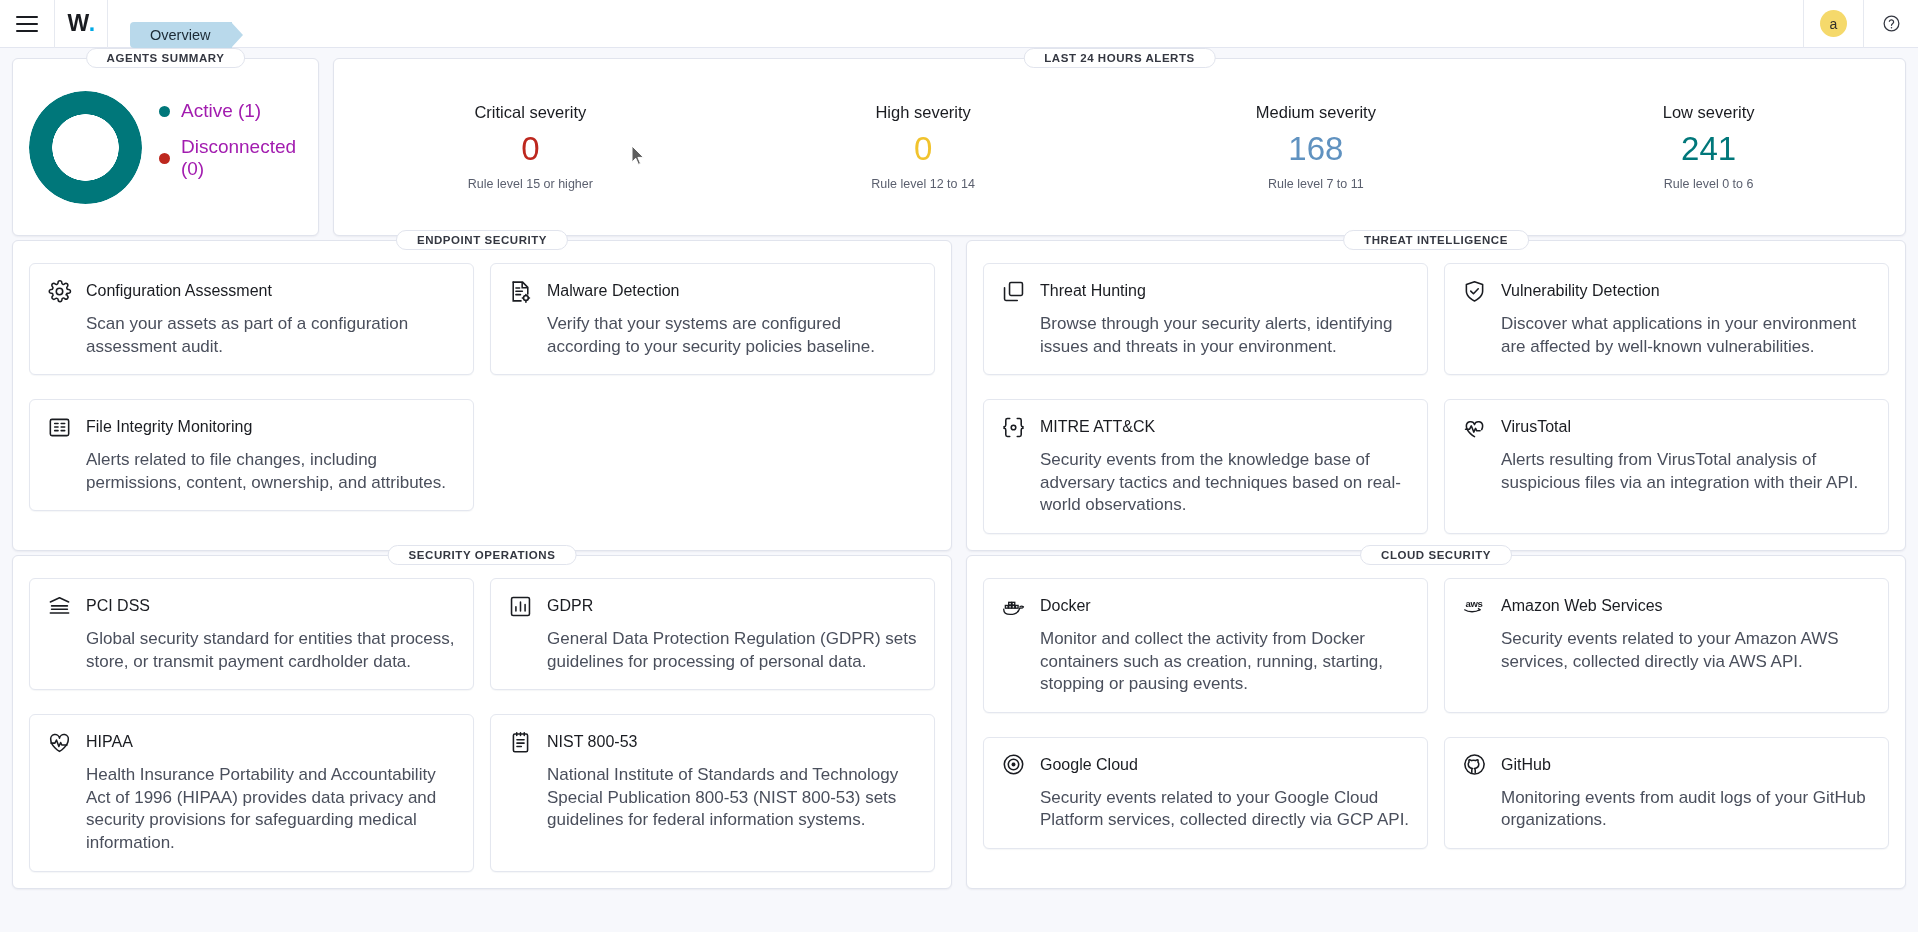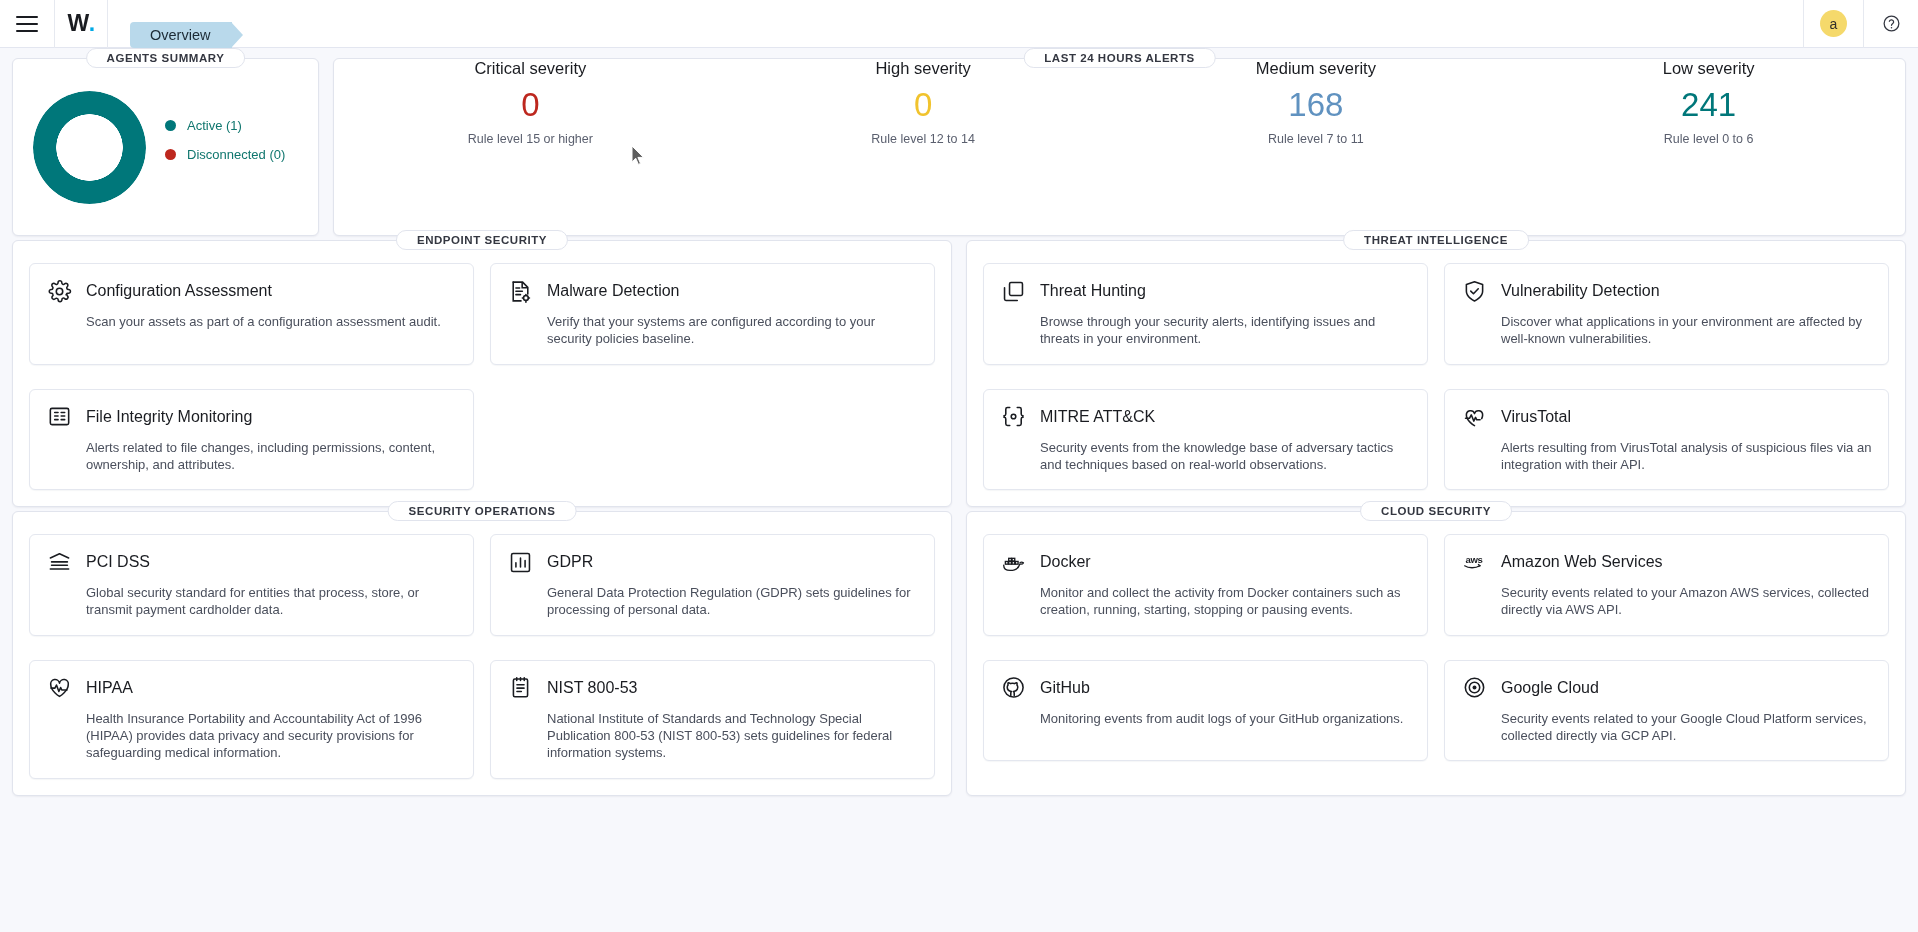--- a/index.html
+++ b/index.html
@@ -60,44 +60,44 @@
 
   
   .agents-panel{ width:307px; height:178px; display:flex; align-items:center; }
   .donut-wrap{ width:152px; display:flex; align-items:center; justify-content:center; }
   .donut{
     width:113px; height:113px; border-radius:50%;
     background:#00777A;
     -webkit-mask: radial-gradient(circle, transparent 33px, #000 33.5px);
     mask: radial-gradient(circle, transparent 33px, #000 33.5px);
   }
-  .legend{ font-size:13px; color:#0f766e; }
+  .legend{ font-size:19px; color:#a21caf; }
   .legend-row{ display:flex; align-items:center; gap:11px; margin-bottom:14px; }
   .legend-dot{ width:11px; height:11px; border-radius:50%; flex:none;}
 
   
-  .alerts-panel{ flex:1; height:178px; display:flex; }
+  .alerts-panel{ flex:1; height:178px; display:flex; align-items:center; }
   .stat{ flex:1; text-align:center; }
   .stat-title{ font-size:16.5px; color:#1a1c21; margin-bottom:6px; }
   .stat-num{ font-size:33px; font-weight:400; line-height:1.25; }
   .stat-sub{ font-size:12.5px; color:#5a5f6e; margin-top:7px; }
 
   
   .cards-panel{ flex:1; padding:22px 16px 16px 16px; min-width:0; }
   .cards-grid{ display:grid; grid-template-columns:1fr 1fr; gap:24px 16px; }
   .card{
     border:1px solid #E4E7EF; border-radius:6px; background:#fff;
     padding:14px 16px 16px 16px; cursor:pointer; min-height:98px;
     box-shadow:0 1px 1px rgba(30,40,70,.04);
   }
   .card-head{ display:flex; align-items:center; gap:14px; }
   .card-ico{ width:26px; height:26px; flex:none; display:flex; align-items:center; justify-content:center; color:#1a1c21;}
   .card-ico svg{ display:block; }
   .card-title{ font-size:16px; color:#1a1c21; }
-  .card-desc{ font-size:13px; line-height:1.33; color:#4a4f5c; margin:9px 0 0 40px; }
+  .card-desc{ font-size:17px; line-height:1.33; color:#4a4f5c; margin:9px 0 0 40px; }
 
   .cursor{ position:absolute; left:631px; top:145px; z-index:40; pointer-events:none;}
 </style>
 </head>
 <body>
 
 <div class="topnav">
   <div class="nav-cell hamburger">
     <span></span>
       <span></span>
@@ -379,41 +379,41 @@
             </span>
             <span class="card-title">Amazon Web Services</span>
           </div>
           <div class="card-desc">Security events related to your Amazon AWS services, collected directly via AWS API.</div>
         </div>
 
         <div class="card">
           <div class="card-head">
             <span class="card-ico">
               <svg width="25" height="25" viewBox="0 0 24 24" fill="none" stroke="#1a1c21" stroke-width="1.5">
-                <circle cx="12" cy="12" r="9.2"></circle>
-                <path d="M9.4 19.6v-2.3c0-.7.3-1.2.7-1.5-2.5-.3-4.1-1.3-4.1-4 0-.9.3-1.6.8-2.2-.1-.3-.35-1.1.1-2.2 0 0 .7-.2 2.2.85a7.3 7.3 0 0 1 3.9 0c1.5-1.05 2.2-.85 2.2-.85.45 1.1.2 1.9.1 2.2.5.6.8 1.3.8 2.2 0 2.7-1.65 3.7-4.15 4 .45.4.75 1 .75 1.9v2" stroke-linecap="round" stroke-linejoin="round"></path>
-              </svg>
-            </span>
-            <span class="card-title">GitHub</span>
-          </div>
-          <div class="card-desc">Monitoring events from audit logs of your GitHub organizations.</div>
-        </div>
-
-        <div class="card">
-          <div class="card-head">
-            <span class="card-ico">
-              <svg width="25" height="25" viewBox="0 0 24 24" fill="none" stroke="#1a1c21" stroke-width="1.5">
                 <circle cx="12" cy="12" r="8.8"></circle>
                 <circle cx="12" cy="12" r="5"></circle>
                 <circle cx="12" cy="12" r="1.9" fill="#1a1c21" stroke="none"></circle>
               </svg>
             </span>
             <span class="card-title">Google Cloud</span>
           </div>
           <div class="card-desc">Security events related to your Google Cloud Platform services, collected directly via GCP API.</div>
+        </div>
+
+        <div class="card">
+          <div class="card-head">
+            <span class="card-ico">
+              <svg width="25" height="25" viewBox="0 0 24 24" fill="none" stroke="#1a1c21" stroke-width="1.5">
+                <circle cx="12" cy="12" r="9.2"></circle>
+                <path d="M9.4 19.6v-2.3c0-.7.3-1.2.7-1.5-2.5-.3-4.1-1.3-4.1-4 0-.9.3-1.6.8-2.2-.1-.3-.35-1.1.1-2.2 0 0 .7-.2 2.2.85a7.3 7.3 0 0 1 3.9 0c1.5-1.05 2.2-.85 2.2-.85.45 1.1.2 1.9.1 2.2.5.6.8 1.3.8 2.2 0 2.7-1.65 3.7-4.15 4 .45.4.75 1 .75 1.9v2" stroke-linecap="round" stroke-linejoin="round"></path>
+              </svg>
+            </span>
+            <span class="card-title">GitHub</span>
+          </div>
+          <div class="card-desc">Monitoring events from audit logs of your GitHub organizations.</div>
         </div>
       </div>
     </div>
   </div>
 </div>
 
 <div class="cursor">
   <svg width="16" height="22" viewBox="0 0 16 22">
     <path d="M1 1l11.5 11.4H6.9l2.6 6-2.1 1-2.7-6.2L1 17.2z" fill="#5e5e5e" stroke="#ffffff" stroke-width="1"></path>
   </svg>

